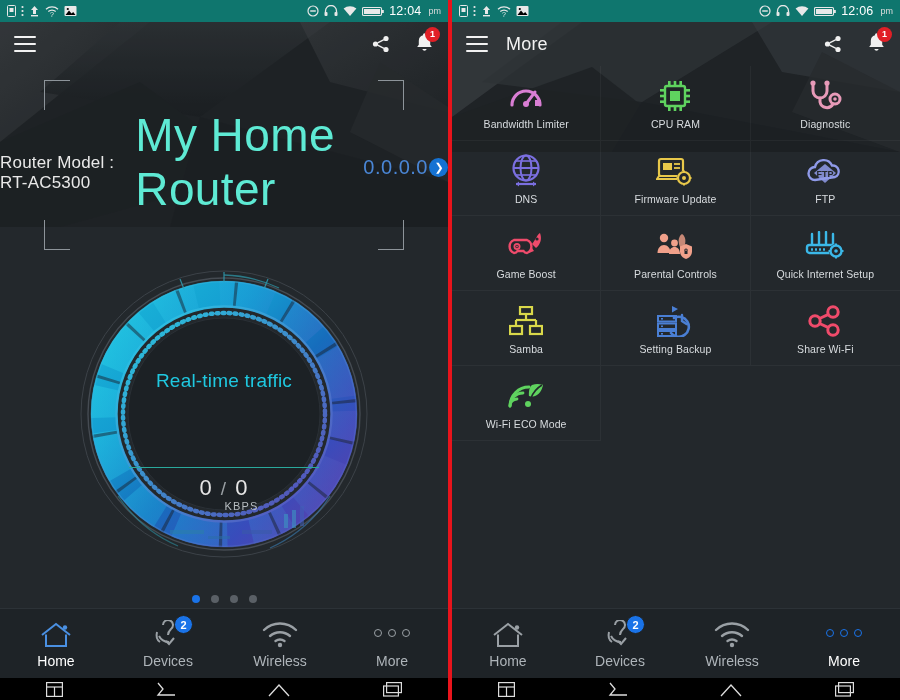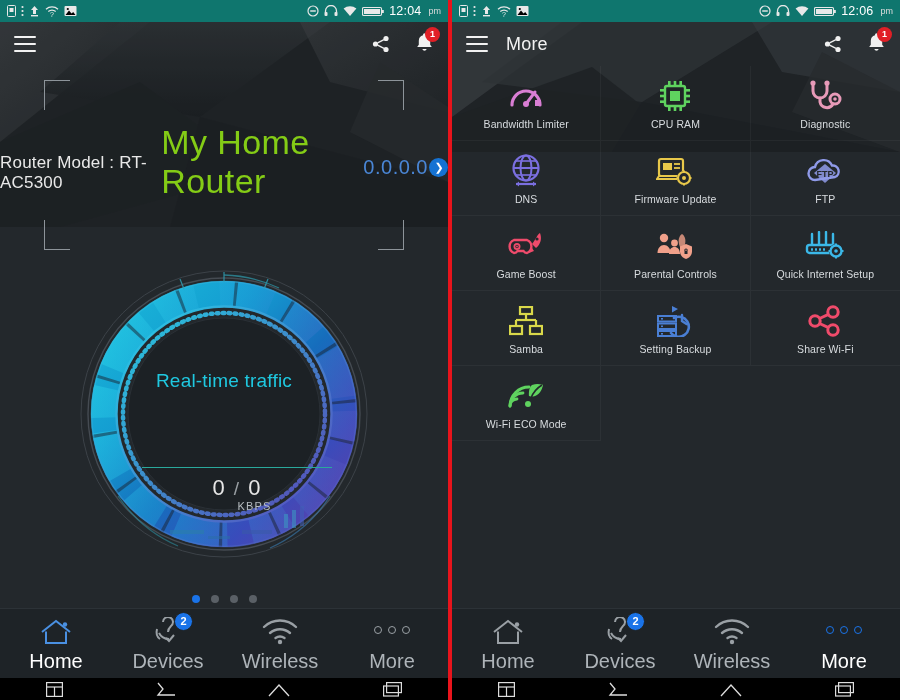--- a/index.html
+++ b/index.html
@@ -43,56 +43,56 @@
     display:flex; flex-direction:row; align-items:center;
   }
   .brackets { position:absolute; inset:14px 44px 6px 44px; pointer-events:none; }
   .brk { position:absolute; width:26px; height:30px; border-color:#8d949a; }
   .brk.tl { top:0; left:0; border-left:1.5px solid #8d949a; border-top:1.5px solid #8d949a; }
   .brk.tr { top:0; right:0; border-right:1.5px solid #8d949a; border-top:1.5px solid #8d949a; }
   .brk.bl { bottom:0; left:0; border-left:1.5px solid #8d949a; border-bottom:1.5px solid #8d949a; }
   .brk.br { bottom:0; right:0; border-right:1.5px solid #8d949a; border-bottom:1.5px solid #8d949a; }
 
   .model { margin-top:24px; font-size:17px; color:#e9e9e9; font-weight:300; letter-spacing:.2px; }
-  .routername { margin-top:2px; font-size:34px; color:#84cc16; font-weight:300; letter-spacing:.4px; }
+  .routername { margin-top:2px; font-size:46px; color:#5eead4; font-weight:300; letter-spacing:.4px; }
   .iprow { margin-top:12px; display:flex; align-items:center; gap:1px; cursor:pointer; }
   .ip { font-size:20px; color:#4a86d6; font-weight:300; letter-spacing:.5px; }
   .ip-go {
     width:19px; height:19px; border-radius:50%; background:#1572d3; color:#fff;
     display:flex; align-items:center; justify-content:center; font-size:11px; line-height:1;
     padding-left:1px;
   }
 
   
   .gaugewrap { position:relative; height:375px; display:flex; align-items:flex-start; justify-content:center; }
   .gauge { position:relative; width:300px; height:300px; margin-top:8px; }
   .gauge svg { display:block; }
   .gauge-center {
     position:absolute; inset:0; display:flex; flex-direction:column; align-items:center;
   }
   .rt-label { margin-top:106px; font-size:19px; color:#1fc8e0; letter-spacing:.2px; font-weight:300; }
-  .speedblock { position:absolute; bottom:52px; width:190px; left:68px; text-align:center; }
+  .speedblock { position:absolute; bottom:52px; width:190px; left:55px; text-align:center; }
   .speed-rule { height:1.5px; background:#2aa99c; width:100%; }
   .speed-nums { margin-top:7px; font-size:22px; color:#e6e6e6; font-weight:300; letter-spacing:1px; }
   .speed-nums .slash { color:#9aa0a4; margin:0 8px; font-size:19px; }
   .speed-unit { font-size:11px; color:#b6bcc0; letter-spacing:1.2px; margin-top:-1px;padding-left:35px; }
 
   
   .pagedots { position:absolute; bottom:97px; width:100%; display:flex; justify-content:center; gap:11px; }
   .pd { width:8px; height:8px; border-radius:50%; background:#5a6066; }
   .pd.on { background:#1a73e8; }
 
   
   .bottomnav {
     position:absolute; bottom:22px; left:0; right:0; height:70px;
     background:#1e2327; border-top:1px solid #2c3237;
     display:flex; align-items:center;
   }
   .navitem { flex:1; display:flex; flex-direction:column; align-items:center; gap:5px; cursor:pointer; position:relative; }
-  .navlabel { font-size:20px; color:#aeb4b9; }
+  .navlabel { font-size:14px; color:#aeb4b9; }
   .navitem.active .navlabel { color:#ffffff; }
   .navicon { position:relative; height:30px; display:flex; align-items:flex-end; justify-content:center; }
   .nav-badge {
     position:absolute; top:-3px; right:-8px; width:19px; height:19px; border-radius:50%;
     background:#1a73e8; color:#fff; font-size:11px; font-weight:bold;
     display:flex; align-items:center; justify-content:center; border:1.5px solid #1e2327;
   }
   .dots3 { display:flex; gap:6px; align-items:center; height:30px; }
   .dots3 span { width:8px; height:8px; border-radius:50%; border:1.6px solid #9aa0a5; }
   .dots3.blue span { border-color:#1a73e8; }

